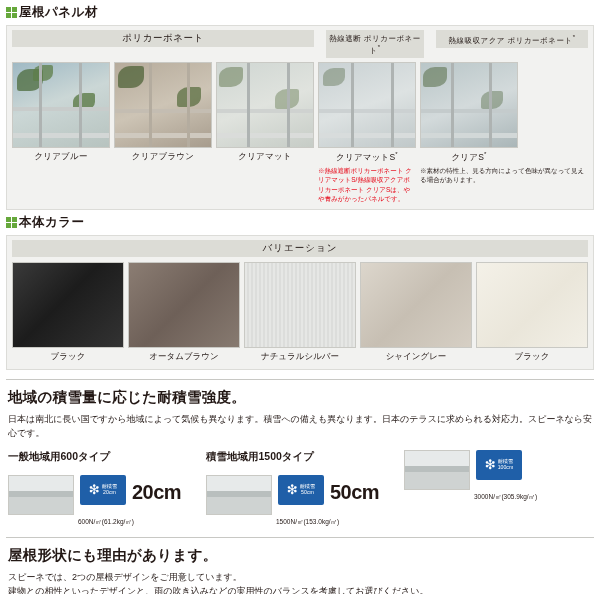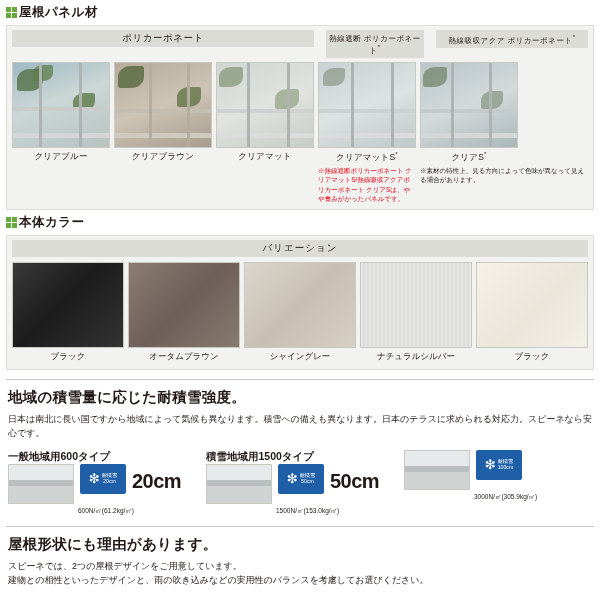--- a/index.html
+++ b/index.html
@@ -56,21 +56,21 @@
   .col .img{height:84px;border:1px solid #c9c9c4;}
   .col .cap{font-size:8.5px;text-align:center;margin-top:3px;}
 
   
   .hr{border:0;border-top:1px solid #c8c8c4;margin:9px 6px 0 6px;}
   .h2{font-size:14.5px;font-weight:bold;margin:8px 0 0 8px;letter-spacing:.3px;}
   .p{font-size:9px;line-height:1.55;margin:6px 0 0 8px;}
 
   .snowgrid{display:flex;margin:9px 8px 0 8px;gap:10px;}
   .sg{flex:1;}
-  .sg .t{font-size:10.5px;font-weight:bold;margin-bottom:0;}
+  .sg .t{font-size:10.5px;font-weight:bold;margin-bottom:11px;}
   .sg .body{display:flex;align-items:flex-start;gap:6px;}
   .sg .ph{width:64px;height:38px;border:1px solid #c9c9c4;flex:none;overflow:hidden;position:relative;background:#dfe3e2;}
   .badge{background:#1f5fa8;color:#fff;width:44px;height:30px;flex:none;border-radius:2px;display:flex;align-items:center;justify-content:center;gap:2px;padding:0 1px;}
   .badge .flake{font-size:13px;line-height:1;}
   .badge .bt{font-size:5.2px;line-height:1.15;text-align:center;}
   .num{font-size:20px;font-weight:bold;letter-spacing:-.5px;line-height:1;padding-top:7px;}
   .sub{font-size:6.5px;margin-top:3px;}
 
   .bottombar{position:absolute;left:0;right:0;bottom:0;height:6px;background:#ffffff;}
 </style>
@@ -196,26 +196,26 @@
     <div class="colrow">
       <div class="col">
         <div class="img" style="background:linear-gradient(135deg,#3a3a3a,#1c1c1c 45%,#333 100%);"></div>
         <div class="cap">ブラック</div>
       </div>
       <div class="col">
         <div class="img" style="background:linear-gradient(135deg,#8b7d73,#6e6058 50%,#877a70 100%);"></div>
         <div class="cap">オータムブラウン</div>
       </div>
       <div class="col">
+        <div class="img" style="background:repeating-linear-gradient(90deg,#e6e7e5 0 2px,#dcdddb 2px 4px);"></div>
+        <div class="cap">ナチュラルシルバー</div>
+      </div>
+      <div class="col">
         <div class="img" style="background:linear-gradient(135deg,#dcd6cc,#c7bfb3 50%,#d6cfc4 100%);"></div>
         <div class="cap">シャイングレー</div>
-      </div>
-      <div class="col">
-        <div class="img" style="background:repeating-linear-gradient(90deg,#e6e7e5 0 2px,#dcdddb 2px 4px);"></div>
-        <div class="cap">ナチュラルシルバー</div>
       </div>
       <div class="col">
         <div class="img" style="background:linear-gradient(135deg,#f4f1e8,#eae6da 55%,#f2efe6 100%);"></div>
         <div class="cap">ブラック</div>
       </div>
     </div>
   </div>
 
   <hr class="hr">
 

